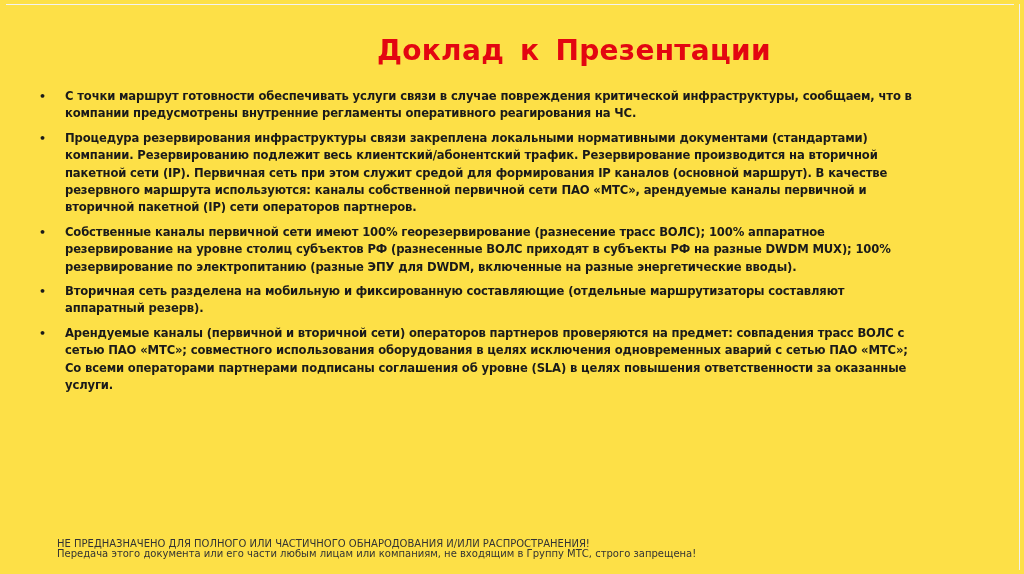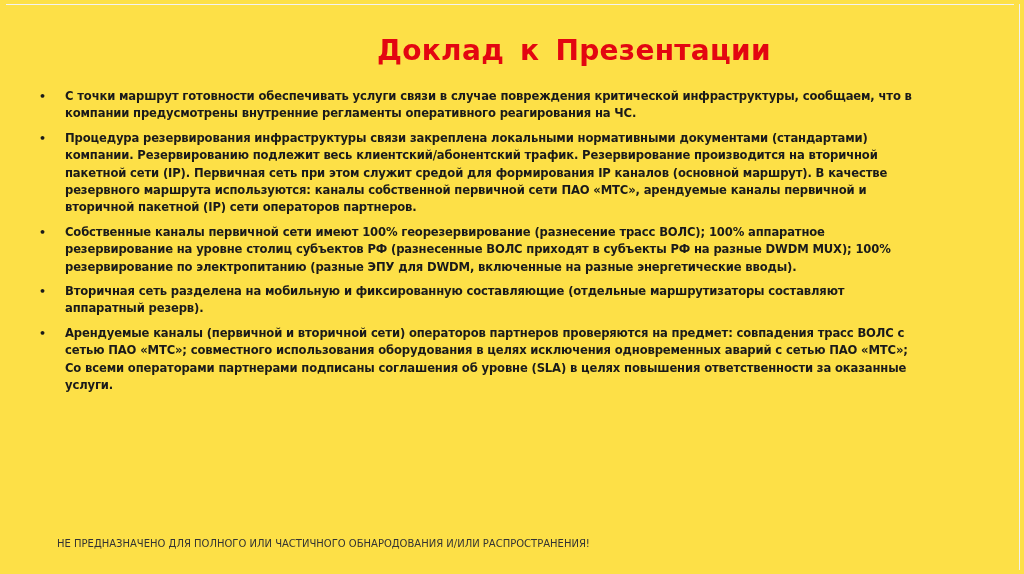--- a/index.html
+++ b/index.html
@@ -109,14 +109,15 @@
       <span>Вторичная сеть разделена на мобильную и фиксированную составляющие (отдельные маршрутизаторы составляют аппаратный резерв).</span>
     </li>
     <li class="bullet-item">
       <span class="bullet-dot">•</span>
       <span>Арендуемые каналы (первичной и вторичной сети) операторов партнеров проверяются на предмет: совпадения трасс ВОЛС с сетью ПАО «МТС»; совместного использования оборудования в целях исключения одновременных  аварий с сетью ПАО «МТС»; Со всеми операторами партнерами подписаны соглашения об уровне (SLA) в целях повышения ответственности за оказанные услуги.</span>
     </li>
   </ul>
 
   <div class="footer">
     <div>НЕ ПРЕДНАЗНАЧЕНО ДЛЯ ПОЛНОГО ИЛИ ЧАСТИЧНОГО ОБНАРОДОВАНИЯ И/ИЛИ РАСПРОСТРАНЕНИЯ!</div>
+    <div>Передача этого документа или его части  любым лицам или компаниям, не входящим в Группу МТС, строго запрещена!</div>
   </div>
 </div>
 
 </body></html>

